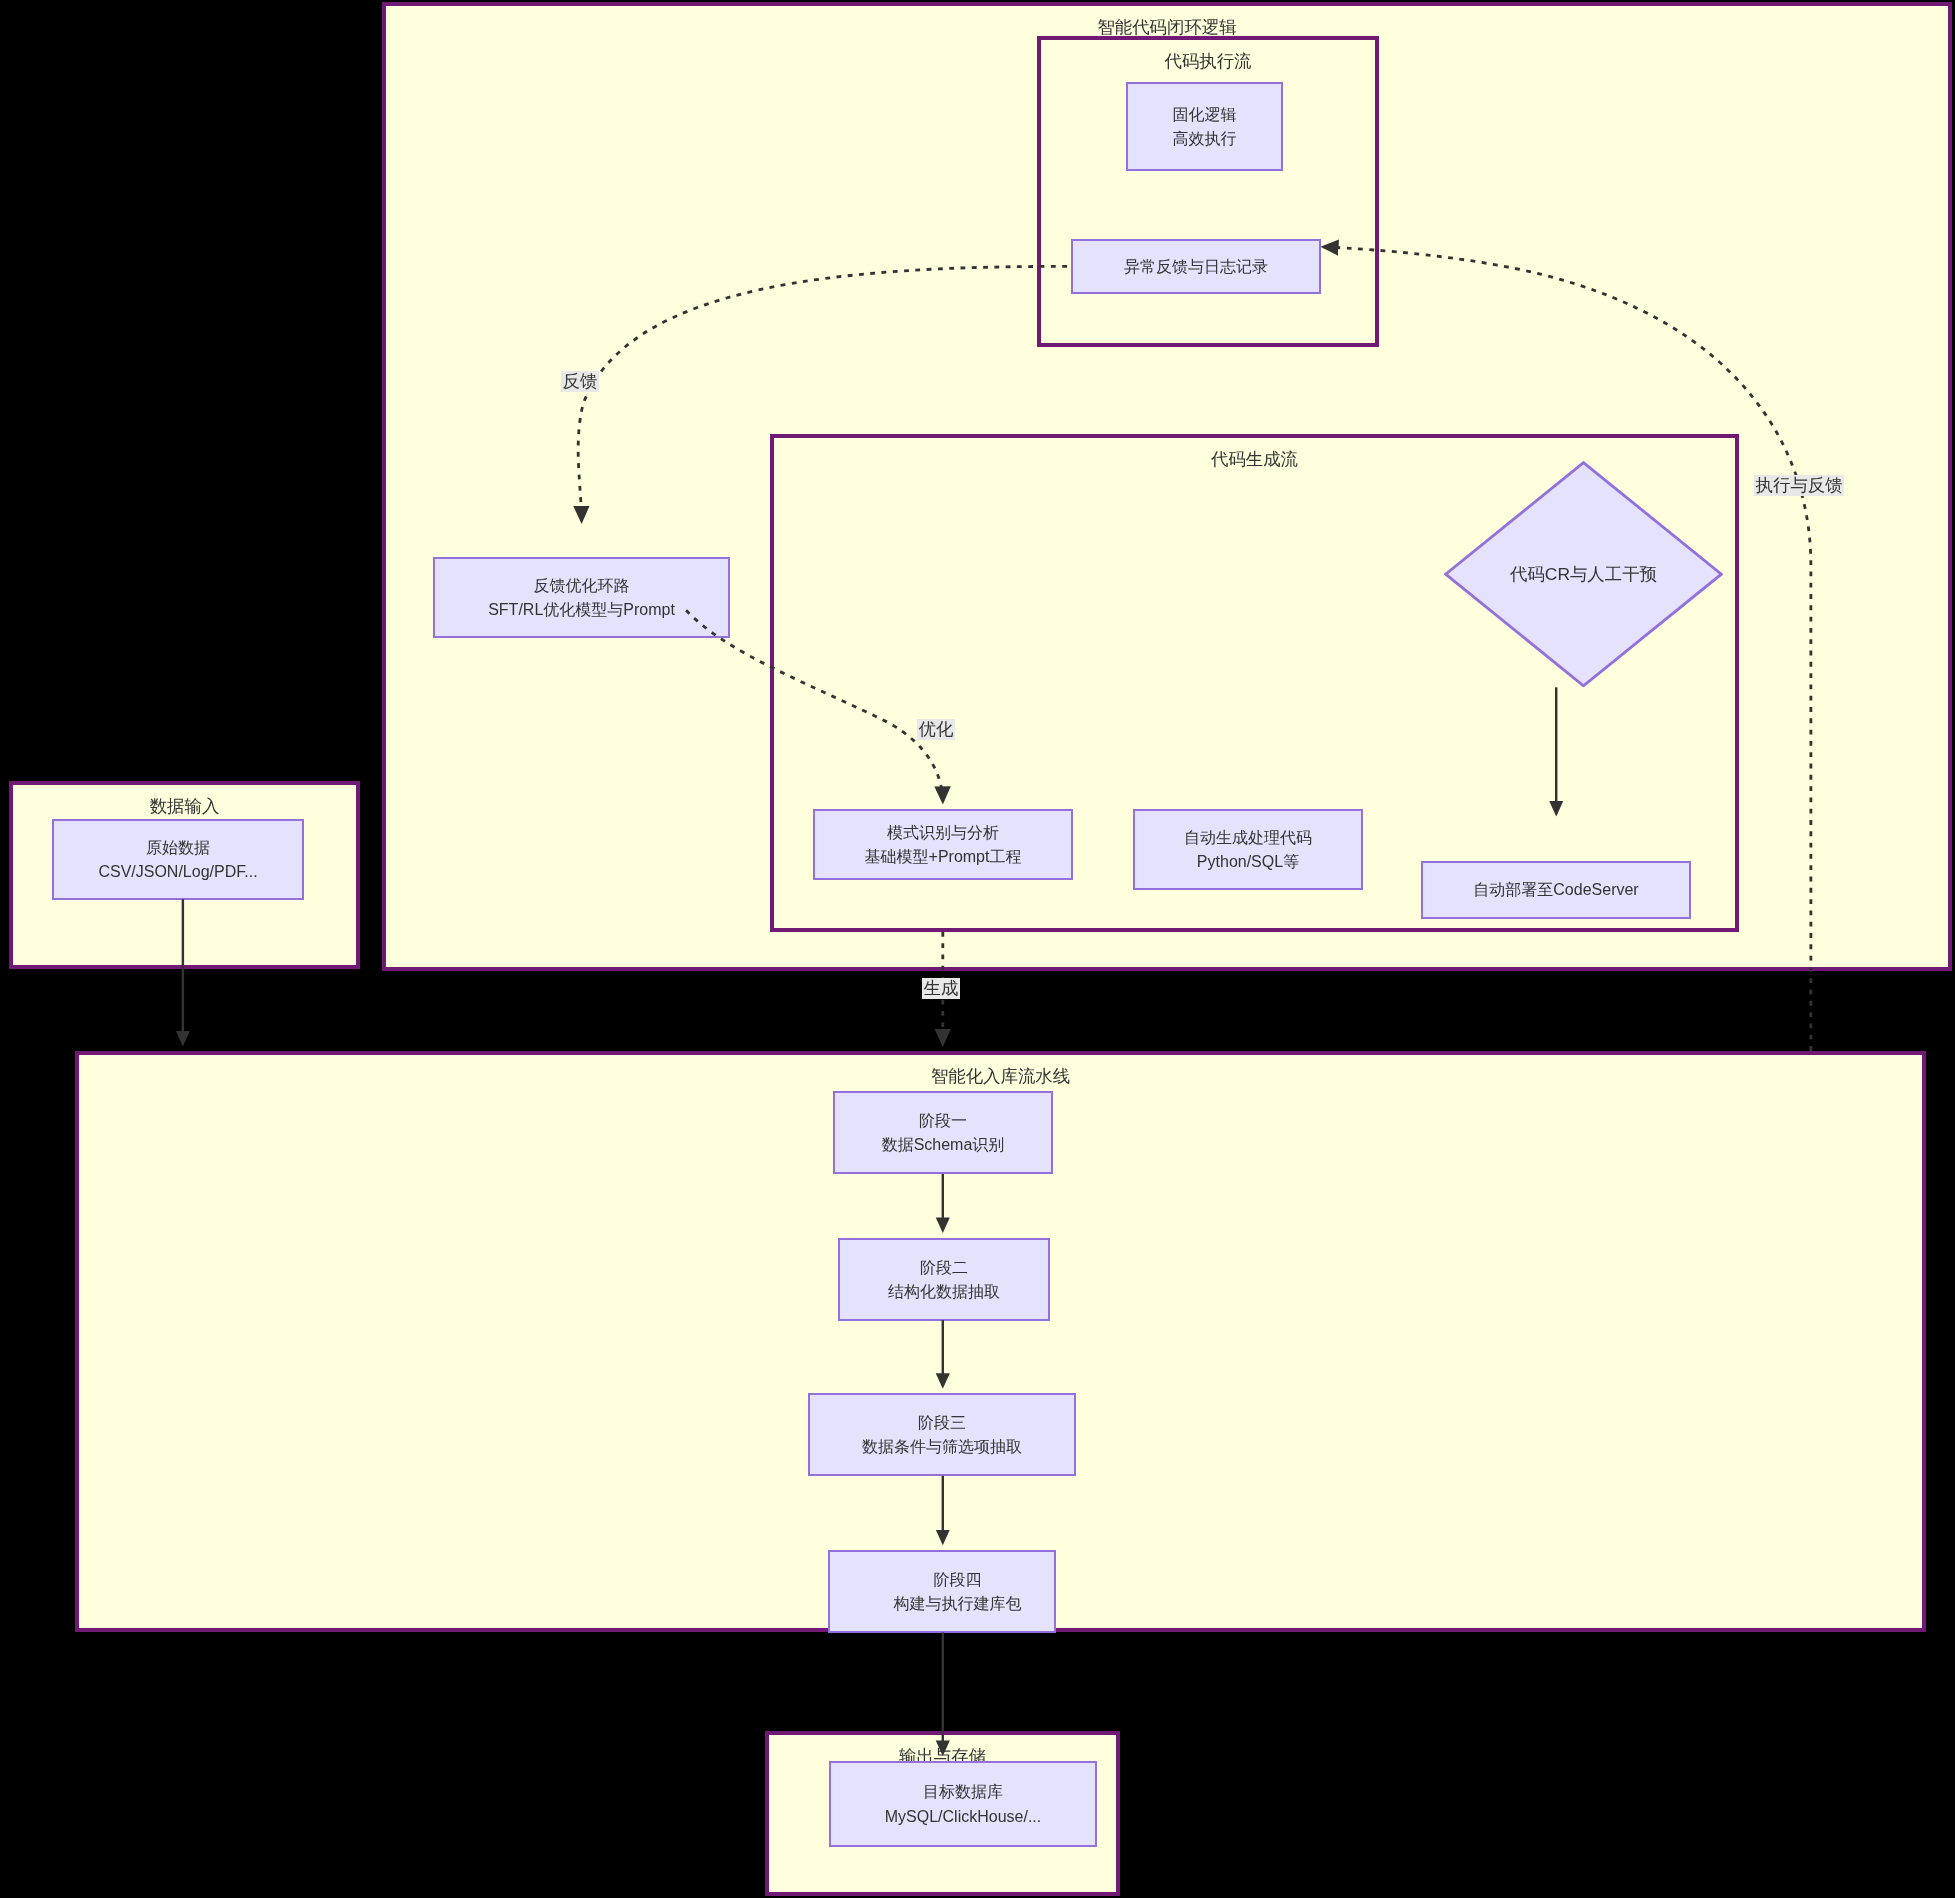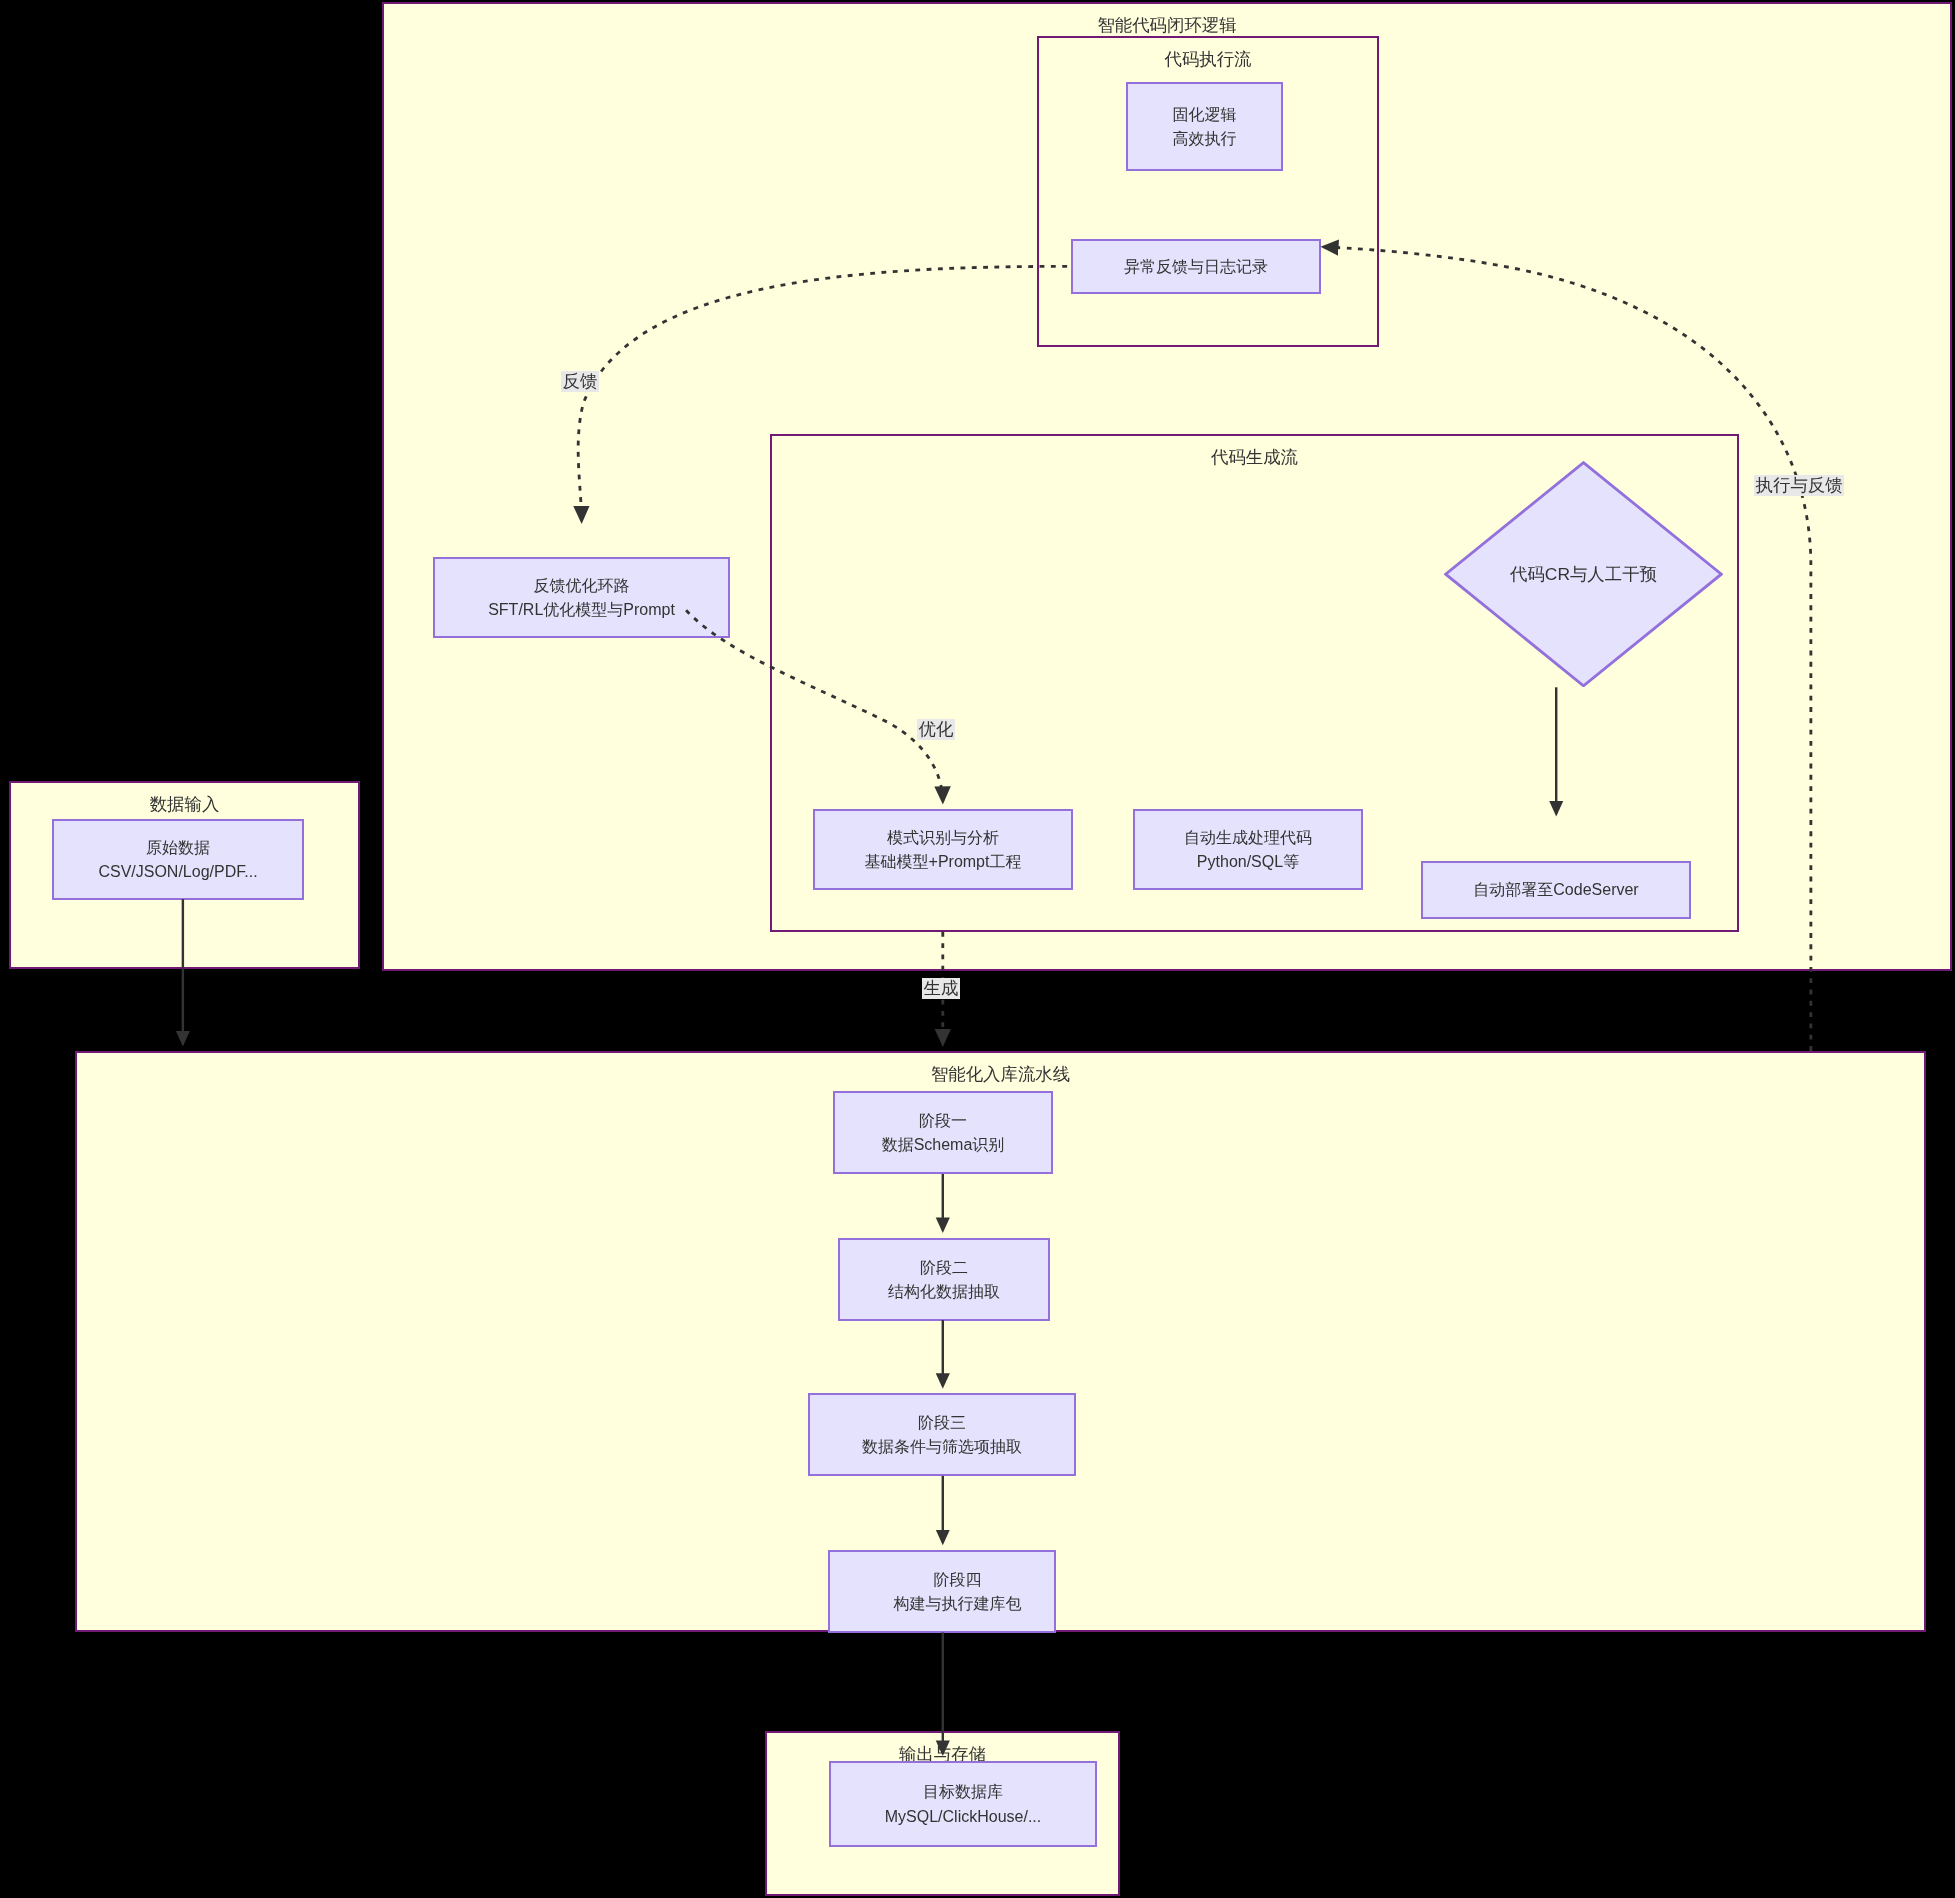--- a/index.html
+++ b/index.html
@@ -12,21 +12,21 @@
     width: 1955px;
     height: 1898px;
     background: #000000;
     font-family: "Liberation Sans", "DejaVu Sans", sans-serif;
     overflow: hidden;
   }
   
   .subgraph {
     position: absolute;
     background: #ffffde;
-    border: 2px solid #701a75;
+    border: 4px solid #701a75;
     box-sizing: border-box;
   }
   .subgraph-title {
     position: absolute;
     left: 0;
     right: 0;
     text-align: center;
     font-size: 17.4px;
     color: #333333;
     white-space: nowrap;
@@ -131,21 +131,21 @@
     <div class="l2">SFT/RL优化模型与Prompt</div>
   </div>
 
   <div class="diamond" style="left:1444px; top:461px; width:279px; height:226px;">
     <svg class="dshape" viewBox="0 0 690 560" preserveAspectRatio="none">
       <polygon points="345,4 686,280 345,556 4,280" fill="#e4e2fc" stroke="#9370db" stroke-width="7"></polygon>
     </svg>
     <div class="dlabel">代码CR与人工干预</div>
   </div>
 
-  <div class="node" style="left:813px; top:809px; width:260px; height:81px;">
+  <div class="node" style="left:813px; top:809px; width:260px; height:71px;">
     <div>模式识别与分析</div>
     <div class="l2">基础模型+Prompt工程</div>
   </div>
 
   <div class="node" style="left:1133px; top:809px; width:230px; height:81px;">
     <div>自动生成处理代码</div>
     <div class="l2">Python/SQL等</div>
   </div>
 
   <div class="node" style="left:1421px; top:821px; width:270px; height:58px;margin-top:40px;">

